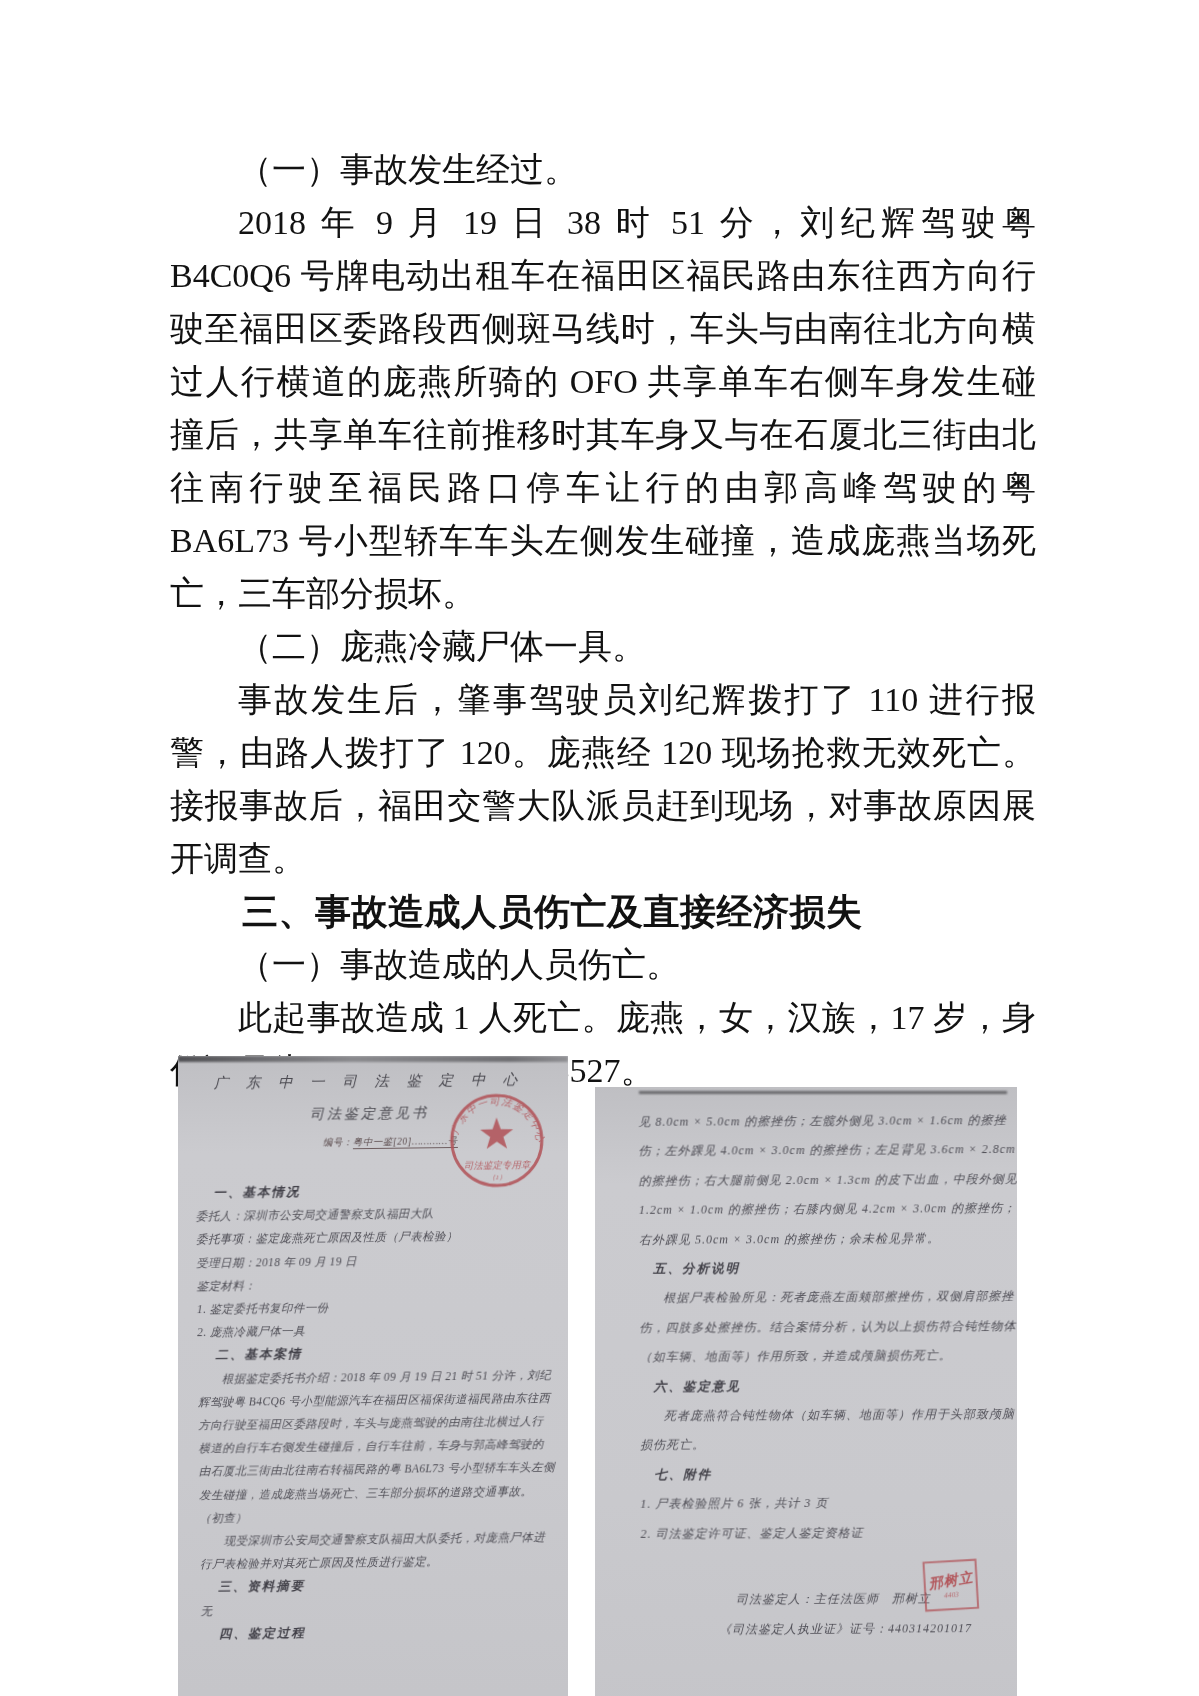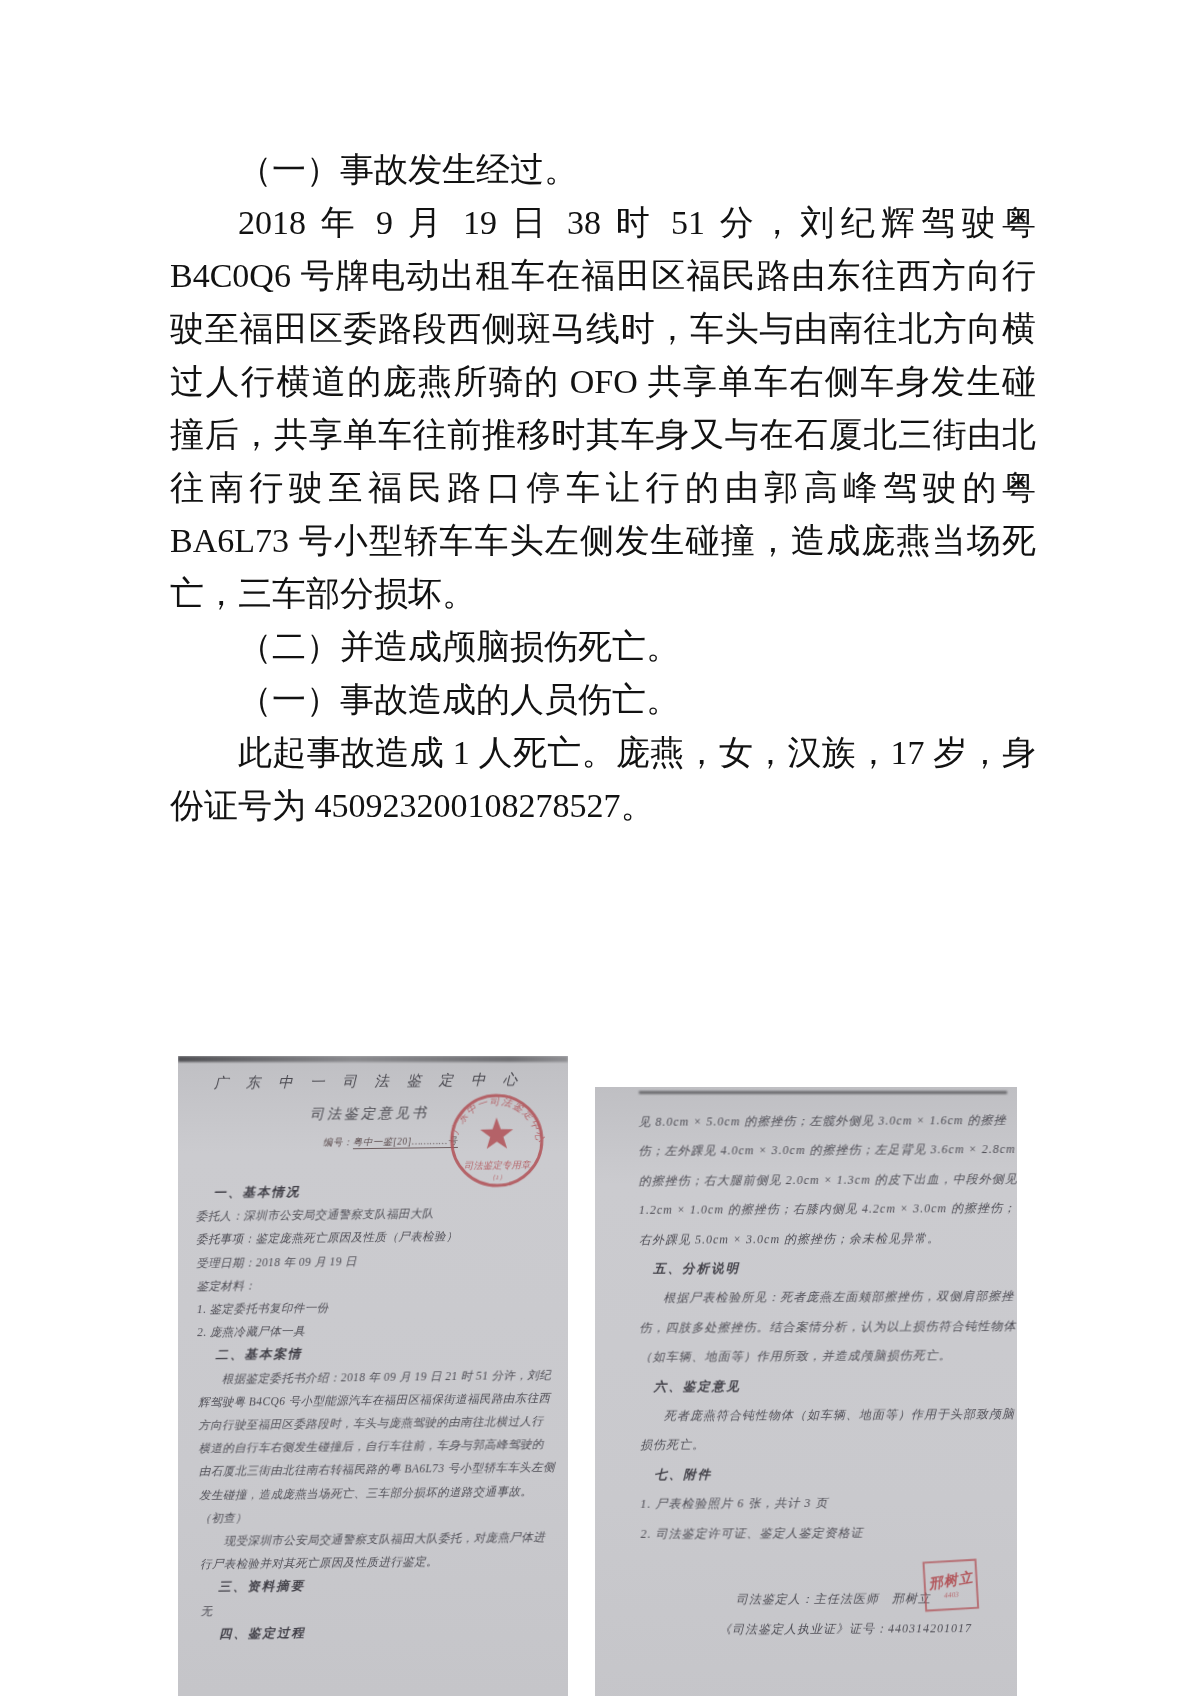--- a/index.html
+++ b/index.html
@@ -62,21 +62,23 @@
   .name-stamp .cd{color:#b2555a;font-size:7.5px;opacity:0.85;white-space:nowrap;}
 </style>
 </head>
 <body>
 
 <div class="page">
 
   <div class="main-text">
     <p>（一）事故发生经过。</p>
     <p>2018 年 9 月 19 日 38 时 51 分，刘纪辉驾驶粤 B4C0Q6 号牌电动出租车在福田区福民路由东往西方向行驶至福田区委路段西侧斑马线时，车头与由南往北方向横过人行横道的庞燕所骑的 OFO 共享单车右侧车身发生碰撞后，共享单车往前推移时其车身又与在石厦北三街由北往南行驶至福民路口停车让行的由郭高峰驾驶的粤 BA6L73 号小型轿车车头左侧发生碰撞，造成庞燕当场死亡，三车部分损坏。</p>
-    <p>（二）并造成颅脑损伤死亡。</p>
+    <p>（二）庞燕冷藏尸体一具。</p>
+    <p>事故发生后，肇事驾驶员刘纪辉拨打了 110 进行报警，由路人拨打了 120。庞燕经 120 现场抢救无效死亡。接报事故后，福田交警大队派员赶到现场，对事故原因展开调查。</p>
+    <p class="h-bold">三、事故造成人员伤亡及直接经济损失</p>
     <p>（一）事故造成的人员伤亡。</p>
     <p>此起事故造成 1 人死亡。庞燕，女，汉族，17 岁，身份证号为 450923200108278527。</p>
   </div>
 
   <div class="scan scan-left">
     <div class="sl-inner blurry">
       <div class="sl-title">广 东 中 一 司 法 鉴 定 中 心</div>
       <div class="sl-sub">司法鉴定意见书</div>
       <div class="sl-no">
         <span>编号：</span><span class="no-val">粤中一鉴[20]…………号</span>

